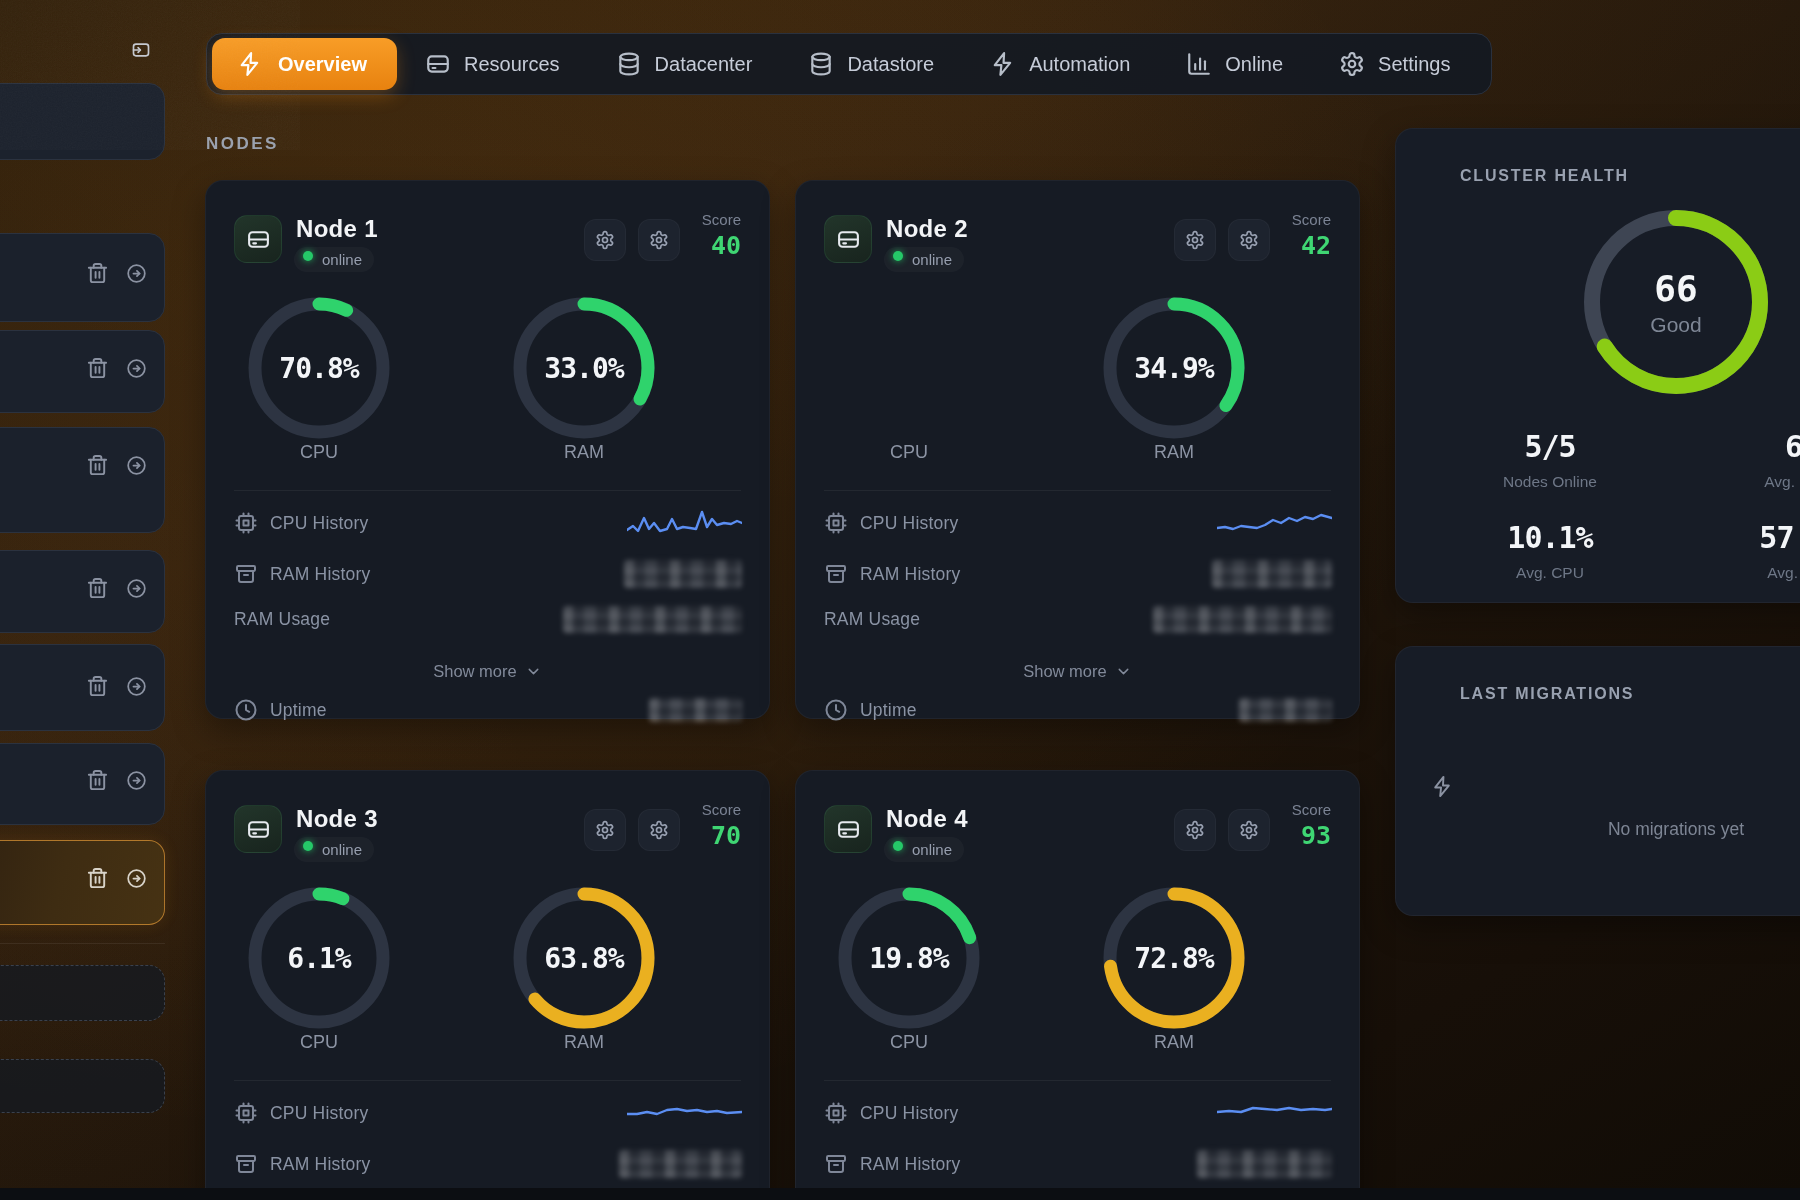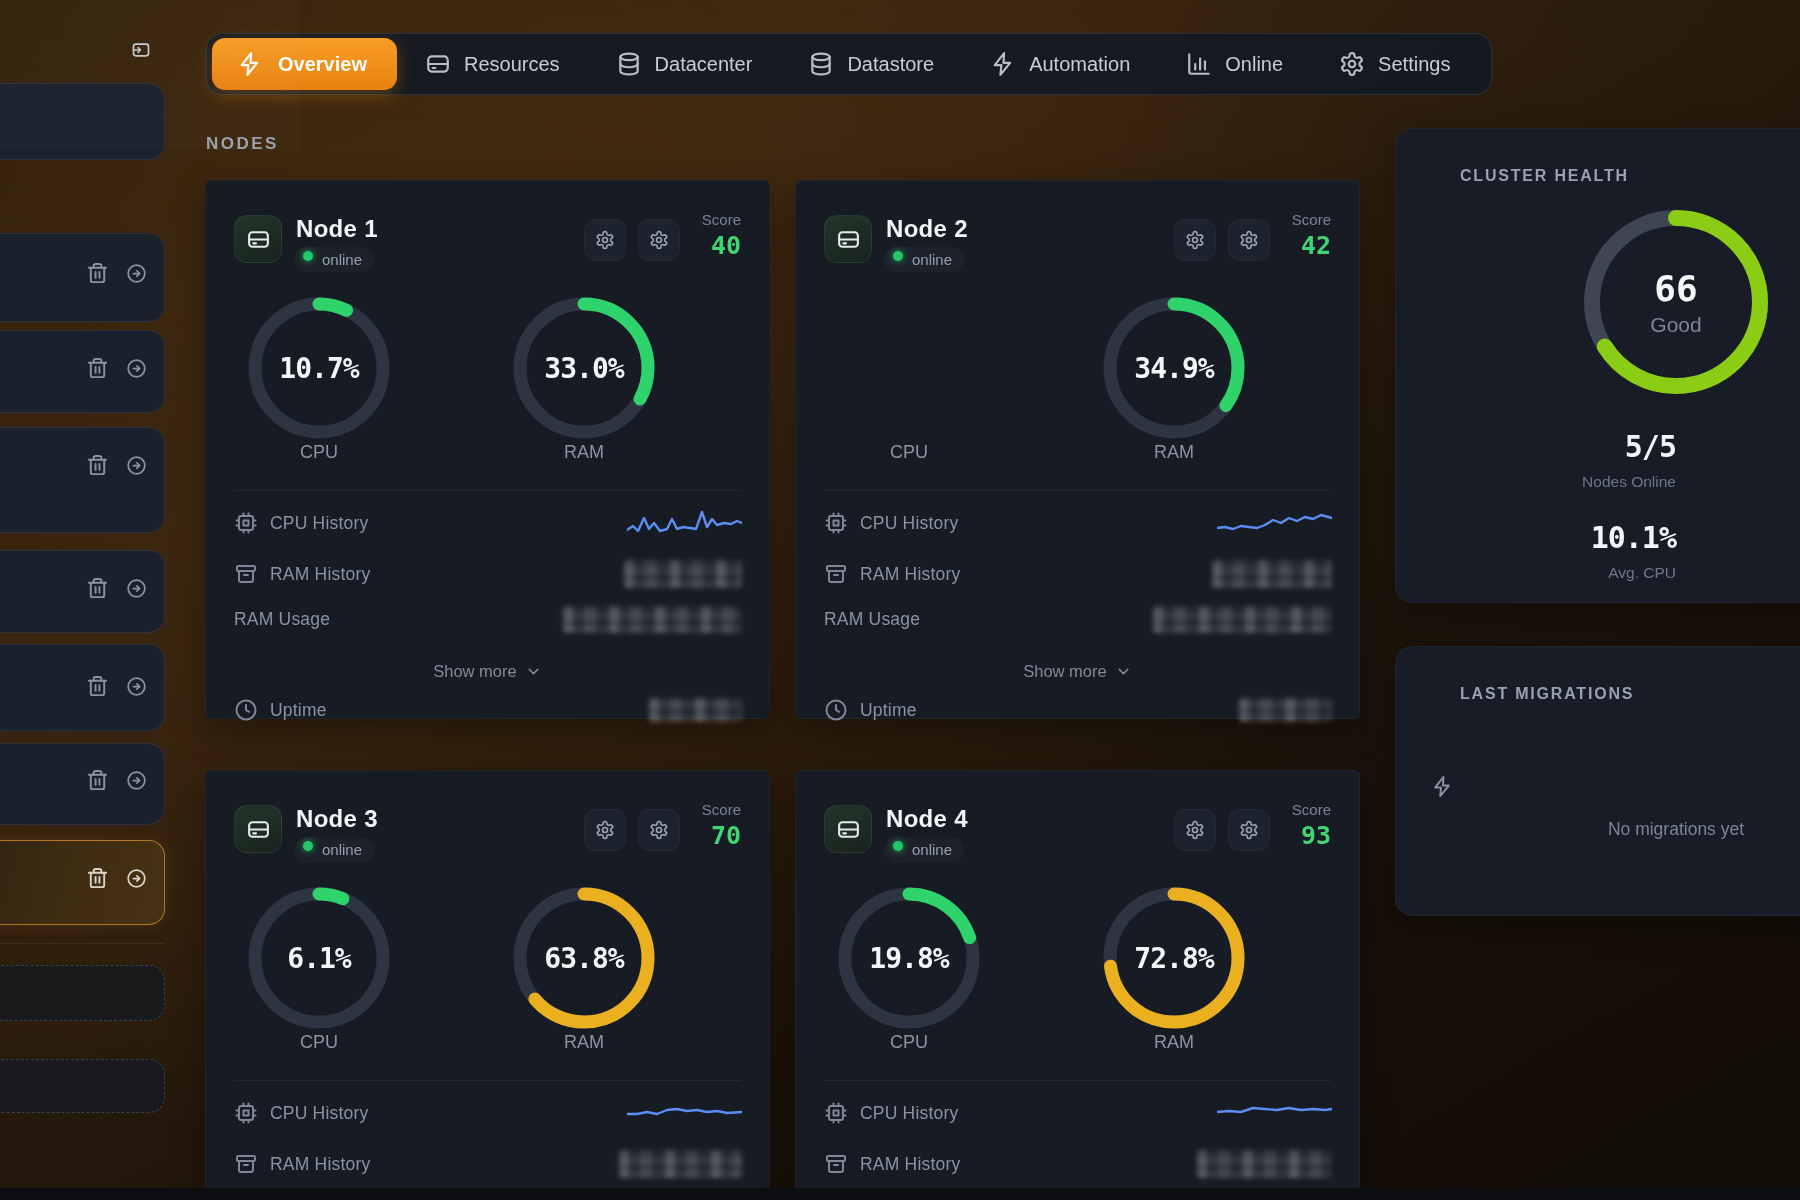--- a/index.html
+++ b/index.html
@@ -47,21 +47,21 @@
                      box-shadow:0 6px 18px rgba(240,140,20,.30); font-weight:600; }
   .nav-item.active .nic { color:#ffffff; }
 
   
   .sec-label { position:absolute; left:206px; top:134px; font-size:17px; font-weight:600;
                letter-spacing:2.5px; color:#9aa1ae; }
 
   
   .cards { position:absolute; left:205px; top:180px; width:1155px; }
   .card { position:absolute; width:565px; height:539px; background:#161b24;
-          border:1px solid rgba(255,255,255,.045); border-radius:6px;
+          border:1px solid rgba(255,255,255,.045); border-radius:18px;
           box-shadow:0 12px 32px rgba(0,0,0,.35); }
   .card.p1{left:0;top:0;} .card.p2{left:590px;top:0;} .card.p3{left:0;top:590px;} .card.p4{left:590px;top:590px;}
 
   .n-iconbox { position:absolute; left:28px; top:34px; width:48px; height:48px; border-radius:13px;
                background:linear-gradient(160deg,#22352a,#18241e); border:1px solid rgba(80,200,130,.12);
                display:flex; align-items:center; justify-content:center; color:#e6eaef; }
   .n-iconbox svg { width:25px; height:25px; }
   .n-title { position:absolute; left:90px; top:34px; font-size:24px; font-weight:700; color:#f2f4f6; letter-spacing:.3px; }
   .n-status { position:absolute; left:88px; top:66px; display:inline-flex; align-items:flex-start; gap:9px;
               background:rgba(255,255,255,.03); border-radius:999px; padding:4px 12px 4px 9px; }
@@ -108,21 +108,21 @@
   .rcard { position:absolute; left:1395px; width:560px; background:#171c26;
            border:1px solid rgba(255,255,255,.045); border-radius:18px; box-shadow:0 12px 32px rgba(0,0,0,.35); }
   .rc-health { top:128px; height:475px; }
   .rc-migr   { top:646px; height:270px; }
   .r-title { position:absolute; left:32px; top:38px; font-size:16px; font-weight:600; letter-spacing:1.8px; color:#99a1b0;margin-left:32px; }
   .ring { position:absolute; left:180px; top:73px; width:200px; height:200px; }
   .ring-center { position:absolute; left:180px; top:73px; width:200px; height:200px; display:flex;
                  flex-direction:column; align-items:center; justify-content:center; }
   .ring-center .rv { font-family:"DejaVu Sans Mono", monospace; font-size:36px; font-weight:700; color:#f4f6f8; }
   .ring-center .rs { font-size:21px; color:#7e8695; margin-top:4px; }
-  .stat { position:absolute; width:252px; text-align:right; }
+  .stat { position:absolute; width:252px; text-align:center; }
   .stat .sv { font-family:"DejaVu Sans Mono", monospace; font-size:30px; font-weight:700; color:#f3f5f8; letter-spacing:-1px; }
   .stat .sl { font-size:15.5px; color:#6e7787; margin-top:9px; }
   .st11{left:28px; top:300px;} .st12{left:280px; top:300px;}
   .st21{left:28px; top:391px;} .st22{left:280px; top:391px;}
   .migr-zap { position:absolute; left:35px; top:128px; width:23px; height:23px; color:#8b92a2; }
   .migr-empty { position:absolute; left:80px; top:172px; width:400px; text-align:center; font-size:17.5px; color:#7d8594; }
 
   .bottom-strip { position:absolute; left:0; top:1188px; width:1800px; height:12px; background:#0c0e12; z-index:50; }
 
   svg.lucide { fill:none; stroke:currentColor; stroke-width:2; stroke-linecap:round; stroke-linejoin:round; display:block; }
@@ -370,21 +370,21 @@
       </div>
     <div class="n-score">
       <div class="lbl">Score</div>
       <div class="val">40</div>
     </div>
     <div class="gauge g1">
       <svg viewBox="0 0 150 150">
           <circle cx="75" cy="75" r="64" fill="none" stroke="#2d3442" stroke-width="13"></circle>
           <circle cx="75" cy="75" r="64" fill="none" stroke="#2fd36c" stroke-width="13" stroke-linecap="round" stroke-dasharray="28.550794035824037 402.1238596594935" transform="rotate(-90 75 75)"></circle>
         </svg>
-        <div class="gv">10.7%</div>
+        <div class="gv">70.8%</div>
     </div>
     <div class="gauge g2">
       <svg viewBox="0 0 150 150">
           <circle cx="75" cy="75" r="64" fill="none" stroke="#2d3442" stroke-width="13"></circle>
           <circle cx="75" cy="75" r="64" fill="none" stroke="#2fd36c" stroke-width="13" stroke-linecap="round" stroke-dasharray="132.70087368763288 402.1238596594935" transform="rotate(-90 75 75)"></circle>
         </svg>
         <div class="gv">33.0%</div>
     </div>
     <div class="g-label gl1">CPU</div>
     <div class="g-label gl2">RAM</div>

